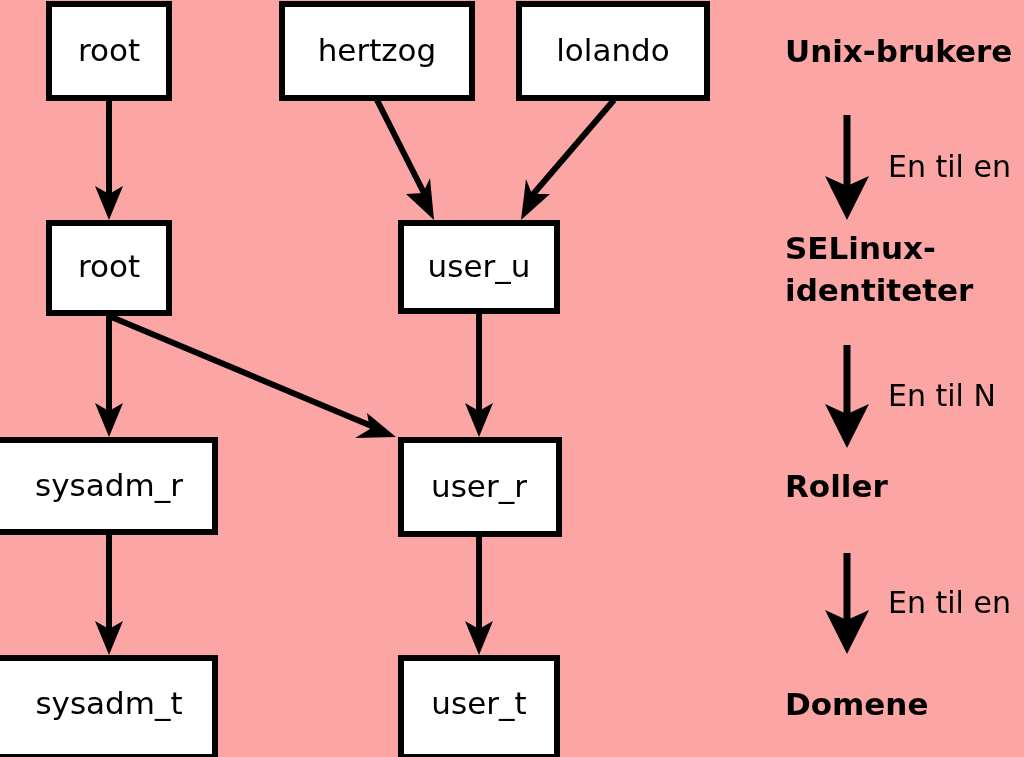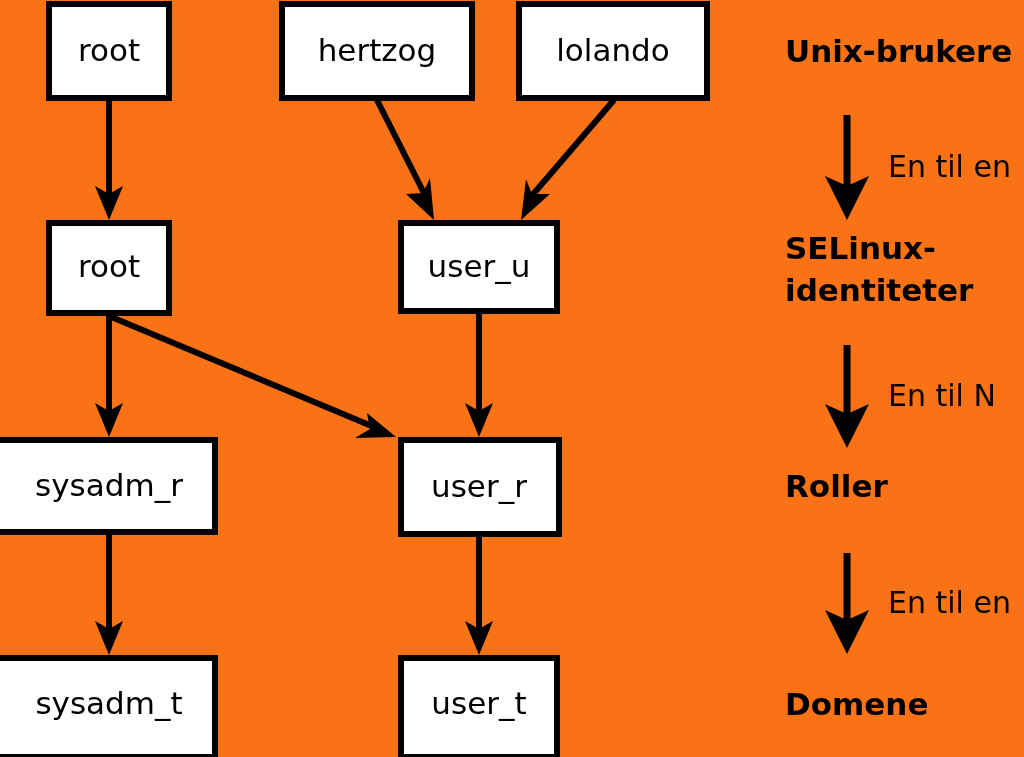--- a/index.html
+++ b/index.html
@@ -4,21 +4,21 @@
 <style>
   html, body {
     margin: 0;
     padding: 0;
     background: #ffffff;
   }
   #diagram-root {
     position: relative;
     width: 1024px;
     height: 757px;
-    background: #f97316;
+    background: #fca5a5;
     overflow: hidden;
     font-family: "DejaVu Sans", sans-serif;
   }
   svg.canvas {
     display: block;
     width: 1024px;
     height: 757px;
   }
   .node-box {
     fill: #ffffff;

